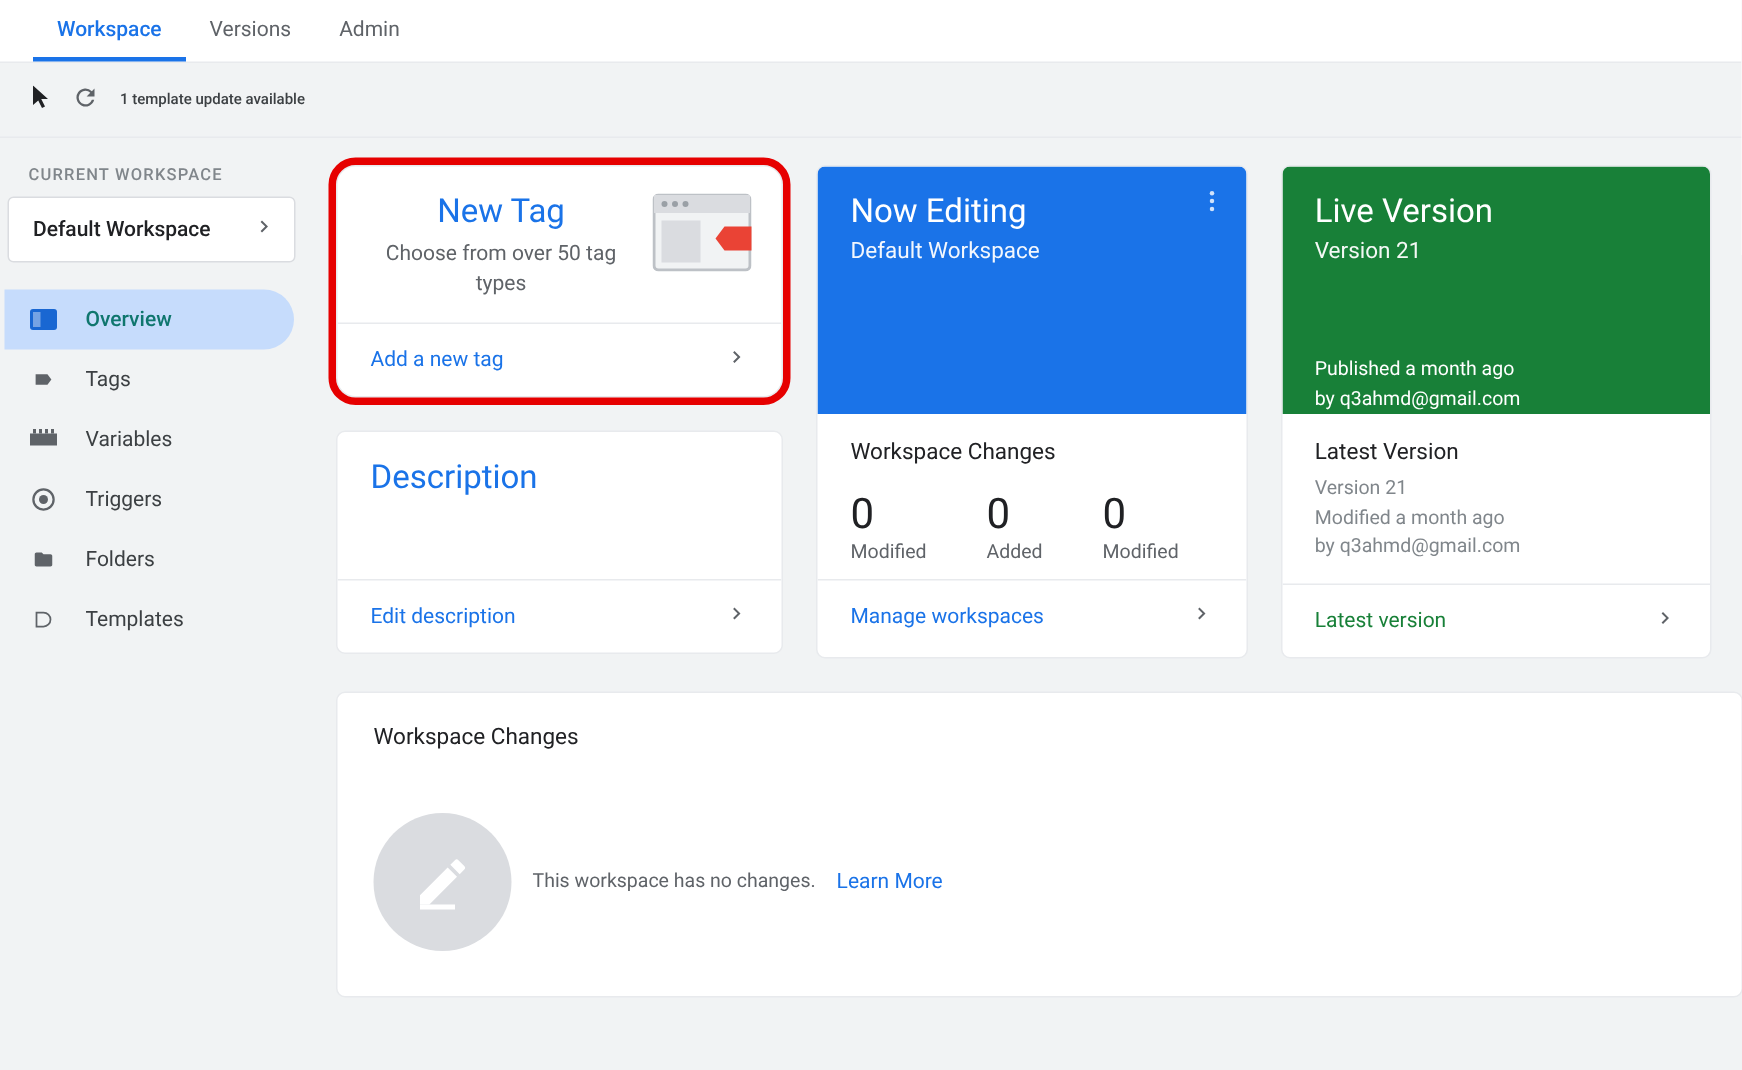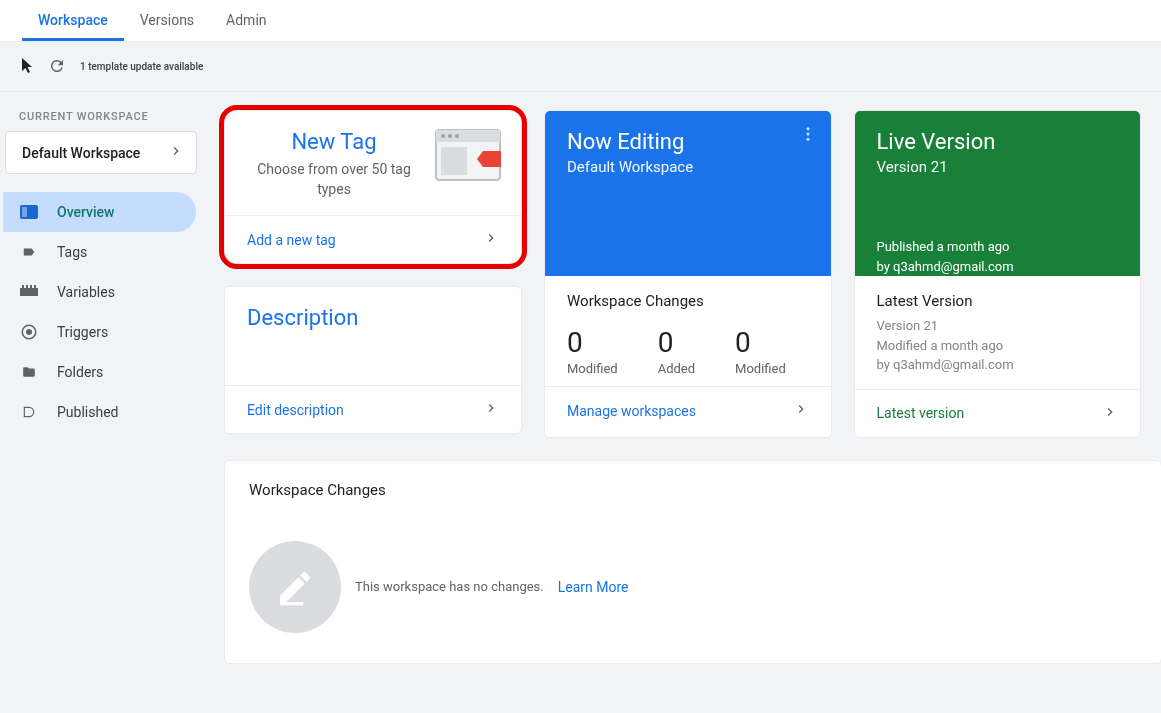--- a/index.html
+++ b/index.html
@@ -159,21 +159,21 @@
           </svg>
       </span>
       <span>Folders</span>
     </div>
     <div class="sidebar-item">
       <span class="icn">
         <svg width="18" height="14" viewBox="0 0 24 24">
             <path fill="none" stroke="#5f6368" stroke-width="2" d="M20 12a8 8 0 0 1-8 8H4V4h8a8 8 0 0 1 8 8z"></path>
           </svg>
       </span>
-      <span>Published</span>
+      <span>Templates</span>
     </div>
   </div>
 
   <div class="content">
     <div class="row">
 
       <div style="display:flex; flex-direction:column; gap:22px;">
         <div class="card highlighted">
           <div class="newtag-body">
             <div class="txt">

